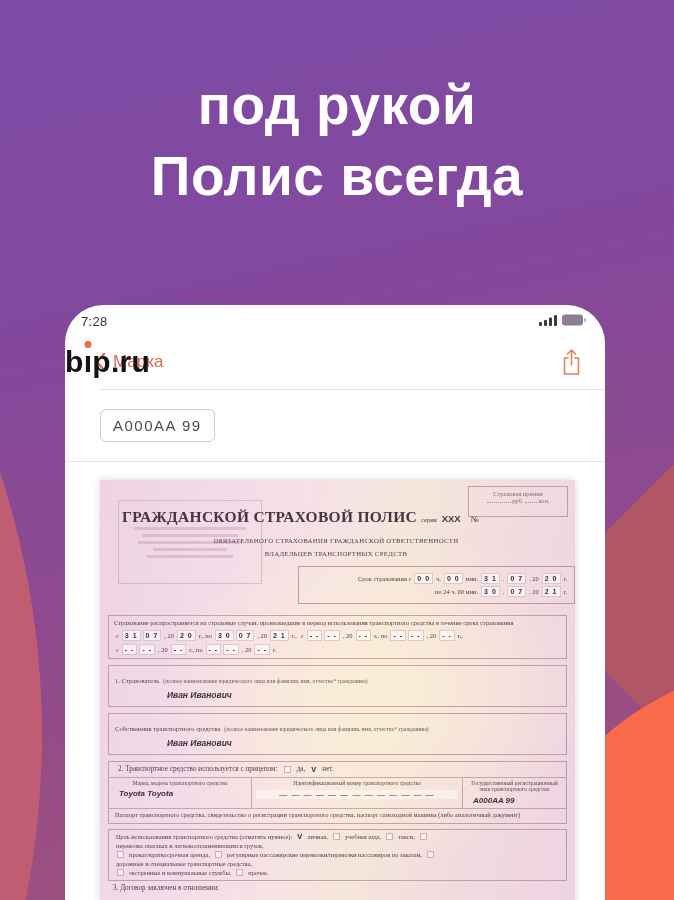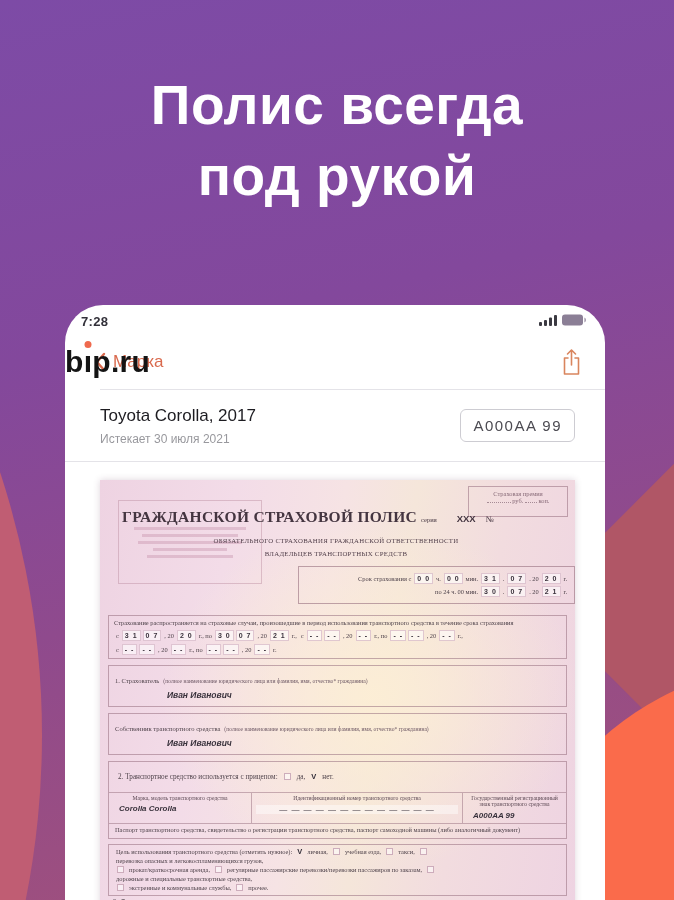--- a/index.html
+++ b/index.html
@@ -19,21 +19,21 @@
 
   
   .hero { position:absolute; top:70px; left:0; width:674px; text-align:center; z-index:3;
           color:#ffffff; font-weight:700; font-size:55px; line-height:71px; letter-spacing:.5px; }
 
   
   .phone { position:absolute; left:65px; top:305px; width:540px; height:595px; background:#ffffff;
            border-radius:38px 38px 0 0; z-index:5; overflow:hidden; }
 
   .status { height:30px; padding:9px 18px 0 16px; display:flex; justify-content:space-between; align-items:flex-start; }
-  .status-time { font-size:13px; font-weight:700; color:#33313a; letter-spacing:.3px; }
+  .status-time { font-size:13px; font-weight:400; color:#33313a; letter-spacing:.3px; }
   .status-icons { display:flex; align-items:center; gap:5px; }
 
   .nav { height:54px; display:flex; align-items:center; padding:0 22px 0 30px; position:relative; }
   .back-btn { display:flex; align-items:center; gap:7px; color:#d96a4e; font-size:17px; cursor:pointer; }
   .logo { position:absolute; left:0; right:0; text-align:left; font-size:30px; font-weight:700;
           color:#141414; letter-spacing:.3px; }
   .logo .iwrap { position:relative; display:inline-block; }
   .logo .idot { position:absolute; left:50%; transform:translateX(-50%); top:-4px; width:7px; height:7px;
                 border-radius:50%; background:#ef6a4e; }
   .share-btn { margin-left:auto; cursor:pointer; display:flex; }
@@ -63,33 +63,33 @@
 
   .premium-box { position:absolute; left:360px; top:6px; width:100px; height:31px;
                  border:1px solid rgba(150,110,125,.55); font-size:6.4px; color:rgba(115,85,100,.85);
                  text-align:center; padding-top:3px; }
   .premium-box .dots { display:inline-block; width:24px; border-bottom:1px dotted rgba(115,85,100,.6); }
   .premium-box .dots.s { width:12px; }
 
   .doc-title { position:absolute; top:28px; left:14px; white-space:nowrap; color:#443540; }
   .doc-title .t { font-size:15.5px; font-weight:700; letter-spacing:.3px; }
   .doc-title .ser { font-size:6.5px; margin-left:4px; }
-  .doc-title .serv { font-size:9.5px; font-weight:700; font-family:"Liberation Sans",sans-serif; margin-left:20px; }
+  .doc-title .serv { font-size:9.5px; font-weight:700; font-family:"Liberation Sans",sans-serif; margin-left:5px; }
   .doc-title .no { font-size:8.5px; margin-left:10px; }
 
   .doc-sub { position:absolute; left:8px; width:440px; text-align:center; font-size:6.8px; letter-spacing:.3px; color:#53414c; }
   .sub1 { top:57px; } .sub2 { top:70px; }
 
   .term-box { position:absolute; left:190px; top:86px; width:277px; border:1px solid rgba(150,110,125,.6); padding:4px 5px; }
   .term-row { display:flex; justify-content:flex-end; align-items:center; margin:2px 0; }
 
   
   .tok { display:inline-flex; align-items:center; }
   .tok-lbl { font-size:6.4px; color:#4f434b; margin:0 2px; line-height:9px; }
-  .tok-lbl2 { font-size:7.2px; color:#4f434b; margin:8px 3px; }
+  .tok-lbl2 { font-size:7.2px; color:#4f434b; margin:0 3px; }
   .tok-cell { background:rgba(255,255,255,.6); border:1px solid rgba(200,160,180,.55);
               font:700 7px "Liberation Sans",sans-serif; color:#3a323c; letter-spacing:1px;
               padding:1px 2px; margin:0 1px; min-width:13px; justify-content:center; }
   .tok-chk { width:7px; height:7px; border:1px solid rgba(190,150,170,.75); background:rgba(255,255,255,.55); margin:0 3px; flex:none; }
   .tok-chkv { font:700 7.5px "Liberation Sans",sans-serif; color:#312d38; margin:0 3px; }
 
   .bbox { border:1px solid rgba(150,110,125,.55); margin-top:5px; padding:3px 5px; }
   .note { font-size:6.4px; line-height:7.8px; }
   .tok-row { display:flex; align-items:center; flex-wrap:wrap; margin-top:3px; }
 
@@ -122,22 +122,22 @@
 </style>
 </head>
 <body>
 
 <div class="page">
   <div class="bg-rose-left"></div>
   <div class="bg-rose-right"></div>
   <div class="bg-orange"></div>
 
   <div class="hero">
+    <div>под рукой</div>
     <div>Полис всегда</div>
-    <div>под рукой</div>
   </div>
 
   <div class="phone">
 
     <div class="status">
       <span class="status-time">7:28</span>
       <span class="status-icons">
         <svg width="18" height="12" viewBox="0 0 18 12">
           <rect x="0" y="8" width="3" height="4" rx="1" fill="#3b3a42"></rect>
           <rect x="5" y="6" width="3" height="6" rx="1" fill="#3b3a42"></rect>
@@ -163,24 +163,20 @@
         <svg width="23" height="28" viewBox="0 0 23 28">
           <path d="M8 10 H4.5 V26 H18.5 V10 H15" fill="none" stroke="#d9855e" stroke-width="1.6" stroke-linecap="round" stroke-linejoin="round"></path>
           <line x1="11.5" y1="2.5" x2="11.5" y2="17" stroke="#d9855e" stroke-width="1.6" stroke-linecap="round"></line>
           <polyline points="7.5,6 11.5,2 15.5,6" fill="none" stroke="#d9855e" stroke-width="1.6" stroke-linecap="round" stroke-linejoin="round"></polyline>
         </svg>
       </div>
     </div>
     <div class="divider1"></div>
 
     <div class="vehicle">
-      <div>
-        <div class="veh-title">Toyota Corolla, 2017</div>
-        <div class="veh-sub">Истекает 30 июля 2021</div>
-      </div>
       <div class="plate-box">A000AA 99</div>
     </div>
     <div class="divider2"></div>
 
     <div class="doc">
       <div class="doc-inner">
 
         <div class="doc-head">
           <div class="stamp-box">
             <div class="stamp-line" style="width:92%"></div>
@@ -279,21 +275,21 @@
           <div class="row-trailer">
               <span class="tok tok-lbl2">2. Транспортное средство используется с прицепом:</span>
               <span class="tok tok-chk"></span>
               <span class="tok tok-lbl2">да,</span>
               <span class="tok tok-chkv">V</span>
               <span class="tok tok-lbl2">нет.</span>
             </div>
           <div class="cols">
             <div class="col col1">
               <div class="clab">Марка, модель транспортного средства</div>
-              <div class="cval">Corolla Corolla</div>
+              <div class="cval">Toyota Toyota</div>
             </div>
             <div class="col col2">
               <div class="clab">Идентификационный номер транспортного средства</div>
               <div class="cval">— — — — — — — — — — — — —</div>
             </div>
             <div class="col col3">
               <div class="clab">Государственный регистрационный знак транспортного средства</div>
               <div class="cval">A000AA 99</div>
             </div>
           </div>

